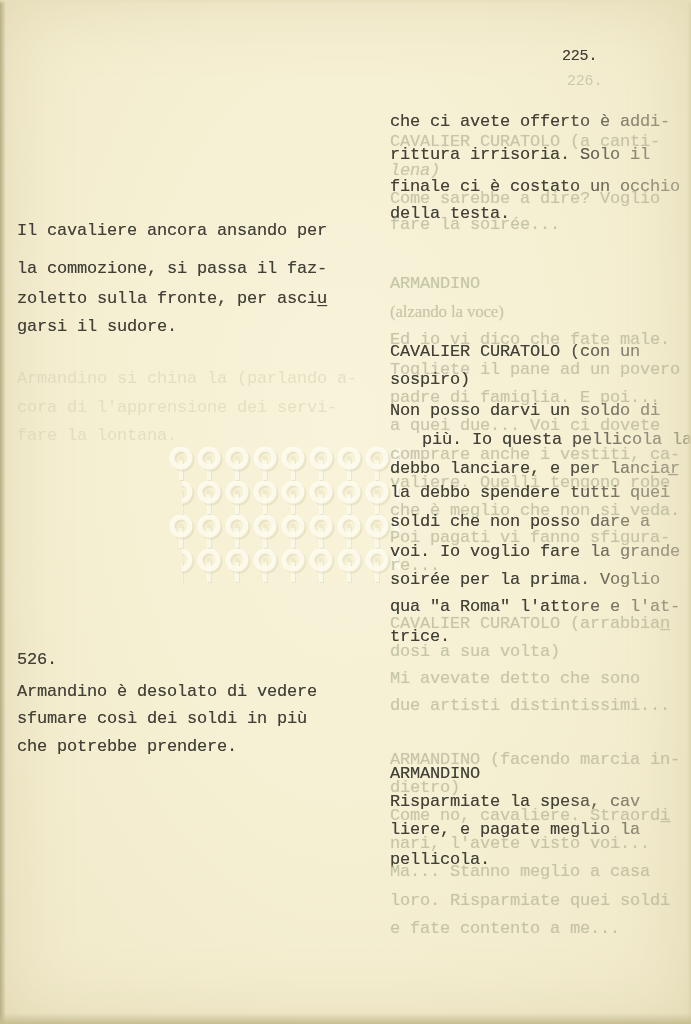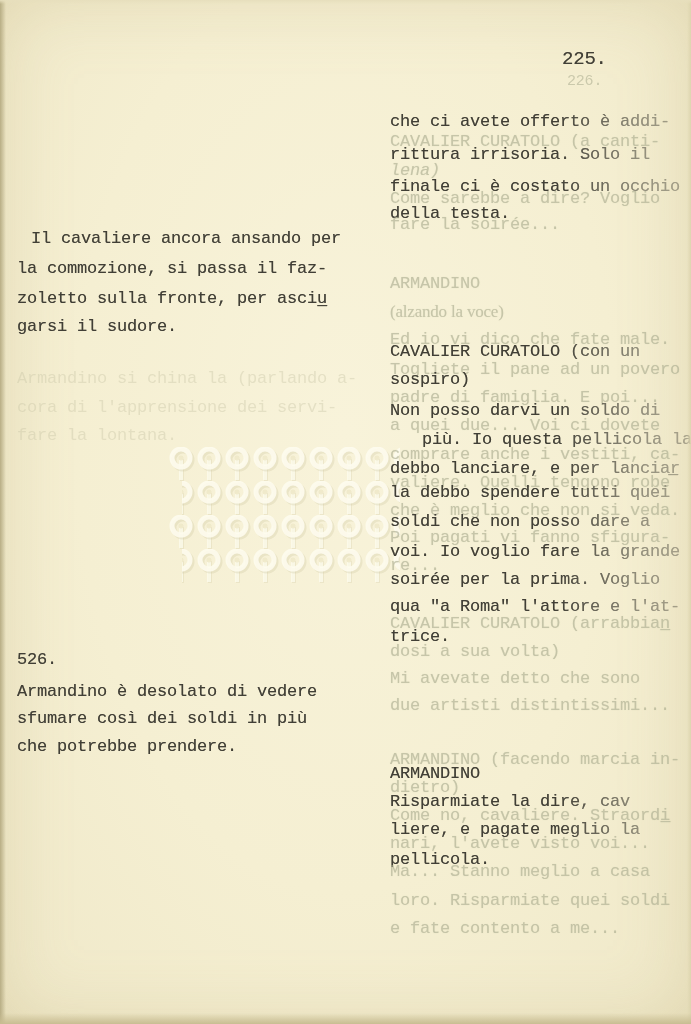--- a/index.html
+++ b/index.html
@@ -36,21 +36,21 @@
   .tline.dark{color:#413f36;text-shadow:0 0 .4px rgba(65,63,54,.55);}
   #col-right .tline.dark{
     -webkit-mask-image:linear-gradient(90deg,#000 0 55%,rgba(0,0,0,.55) 82%,rgba(0,0,0,.38) 100%);
             mask-image:linear-gradient(90deg,#000 0 55%,rgba(0,0,0,.55) 82%,rgba(0,0,0,.38) 100%);
   }
   .tline.faint{color:#a9ab8e;opacity:.62;text-shadow:0 0 1px rgba(169,171,142,.5);}
   .tline.fainter{color:#c6c3a4;opacity:.38;filter:blur(.4px);}
 
   #page-number{
     position:absolute;left:562px;top:48px;
-    font-size:19px;color:#413f36;letter-spacing:-0.2px;
+    font-size:15px;color:#413f36;letter-spacing:-0.2px;
     text-shadow:0 0 .4px rgba(65,63,54,.55);
   }
   #ghost-page-number{
     position:absolute;left:567px;top:73px;
     font-size:15px;color:#a9ab8e;opacity:.55;letter-spacing:-0.2px;
   }
 
   #watermark{
     position:absolute;left:168px;top:447px;width:232px;height:142px;
     opacity:.8;pointer-events:none;
@@ -74,21 +74,21 @@
     <rect x="0" y="0" width="232" height="34" fill="url(#wm)"></rect>
     <rect x="14" y="34" width="218" height="34" fill="url(#wm)"></rect>
     <rect x="0" y="68" width="232" height="34" fill="url(#wm)"></rect>
     <rect x="14" y="102" width="218" height="34" fill="url(#wm)"></rect>
   </svg>
 
   <div id="page-number">225.</div>
   <div id="ghost-page-number">226.</div>
 
   <div id="col-left" class="col">
-      <div class="tline dark" style="top: 228px; margin-left: 14px;">Il cavaliere ancora ansando per</div>
+      <div class="tline dark" style="top: 220px;">Il cavaliere ancora ansando per</div>
       <div class="tline dark" style="top: 258px;">la commozione, si passa il faz-</div>
       <div class="tline dark" style="top: 288px;">zoletto sulla fronte, per asciu̲</div>
       <div class="tline dark" style="top: 316px;">garsi il sudore.</div>
       <div class="tline fainter" style="top: 368px;">Armandino si china la (parlando a-</div>
       <div class="tline fainter" style="top: 397px;">cora di l'apprensione dei servi-</div>
       <div class="tline fainter" style="top: 425px;">fare la lontana.</div>
       <div class="tline dark" style="top: 649px;">526.</div>
       <div class="tline dark" style="top: 681px;">Armandino è desolato di vedere</div>
       <div class="tline dark" style="top: 708px;">sfumare così dei soldi in più</div>
       <div class="tline dark" style="top: 736px;">che potrebbe prendere.</div>
@@ -124,21 +124,21 @@
       <div class="tline dark" style="top: 569px;">soirée per la prima. Voglio</div>
       <div class="tline dark" style="top: 596px;">qua "a Roma" l'attore e l'at-</div>
       <div class="tline faint" style="top: 613px;">CAVALIER CURATOLO (arrabbian̲</div>
       <div class="tline dark" style="top: 626px;">trice.</div>
       <div class="tline faint" style="top: 641px;">dosi a sua volta)</div>
       <div class="tline faint" style="top: 668px;">Mi avevate detto che sono</div>
       <div class="tline faint" style="top: 695px;">due artisti distintissimi...</div>
       <div class="tline faint" style="top: 749px;">ARMANDINO (facendo marcia in-</div>
       <div class="tline dark" style="top: 763px;">ARMANDINO</div>
       <div class="tline faint" style="top: 777px;">dietro)</div>
-      <div class="tline dark" style="top: 791px;">Risparmiate la dire, cav</div>
+      <div class="tline dark" style="top: 791px;">Risparmiate la spesa, cav</div>
       <div class="tline faint" style="top: 805px;">Come no, cavaliere. Straordi̲</div>
       <div class="tline dark" style="top: 819px;">liere, e pagate meglio la</div>
       <div class="tline faint" style="top: 833px;">nari, l'avete visto voi...</div>
       <div class="tline dark" style="top: 849px;">pellicola.</div>
       <div class="tline faint" style="top: 861px;">Ma... Stanno meglio a casa</div>
       <div class="tline faint" style="top: 890px;">loro. Risparmiate quei soldi</div>
       <div class="tline faint" style="top: 918px;">e fate contento a me...</div>
     </div>
 
   <div class="edge edge-left"></div>

